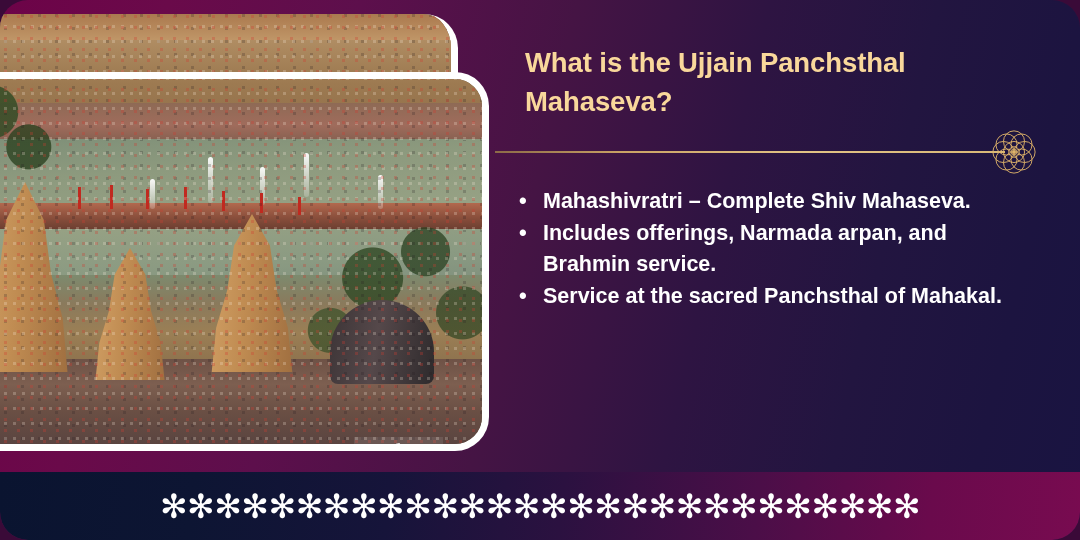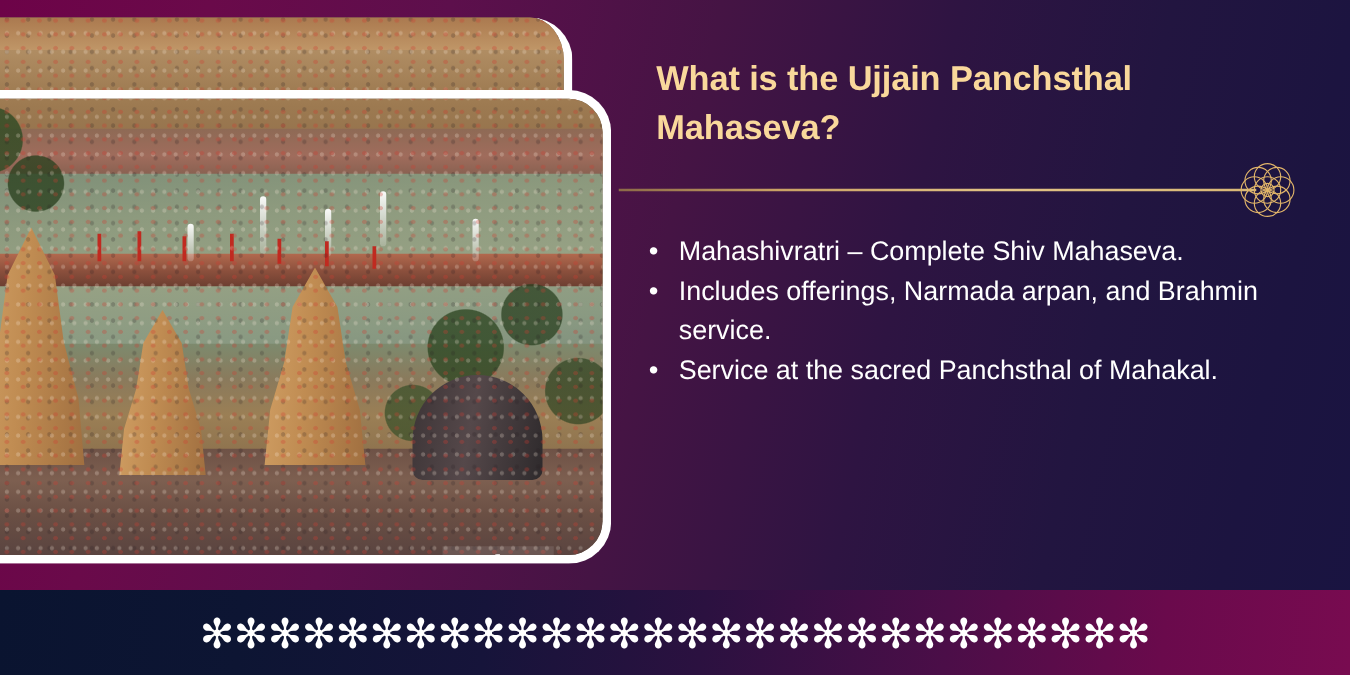--- a/index.html
+++ b/index.html
@@ -16,20 +16,21 @@
     background:
       linear-gradient(103deg,
         #6d0348 0%,
         #6a0a4a 14%,
         #5d0f4c 30%,
         #451444 48%,
         #2e1442 64%,
         #221540 78%,
         #1c1440 90%,
         #191441 100%);
+    border-radius: 28px;
   }
 
   
   #bottom-bar {
     position:absolute; left:0; top:472px;
     width:1080px; height:68px;
     background:linear-gradient(96deg,
       #0a1430 0%,
       #0d1533 18%,
       #16143a 36%,
@@ -150,21 +151,21 @@
   }
   #rule {
     position:absolute; left:0px; top:151px; width:510px; height:2px;
     background:linear-gradient(90deg,#8c6a48 0%,#caa265 25%,#e2c385 60%,#d8b877 100%);
   }
   #ornament { position:absolute; left:495px; top:128px; width:48px; height:48px; }
 
   #bullets {
     position:absolute; left:18px; top:186px; width:520px;
     color:#ffffff;
-    font-size:21.5px; font-weight:normal; line-height:1.44;
+    font-size:21.5px; font-weight:bold; line-height:1.44;
   }
   #bullets li { list-style:none; position:relative; padding-left:30px; margin-bottom:1px; }
   #bullets li::before {
     content:"•"; position:absolute; left:6px; top:-1px;
     color:#ffffff; font-size:22px;
   }
 </style>
 </head>
 <body>
 

